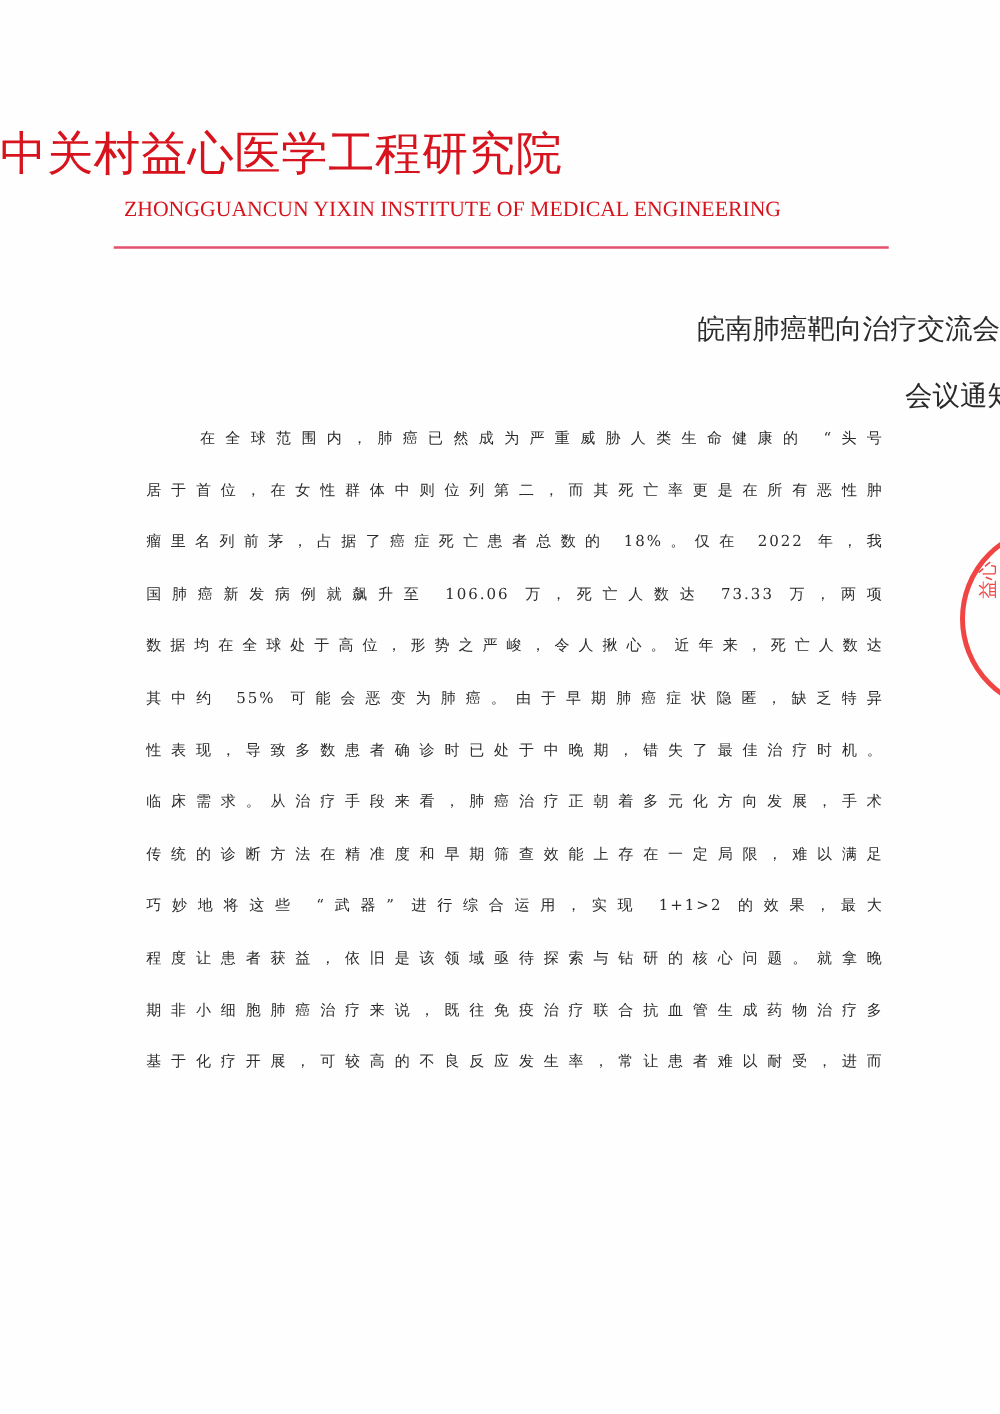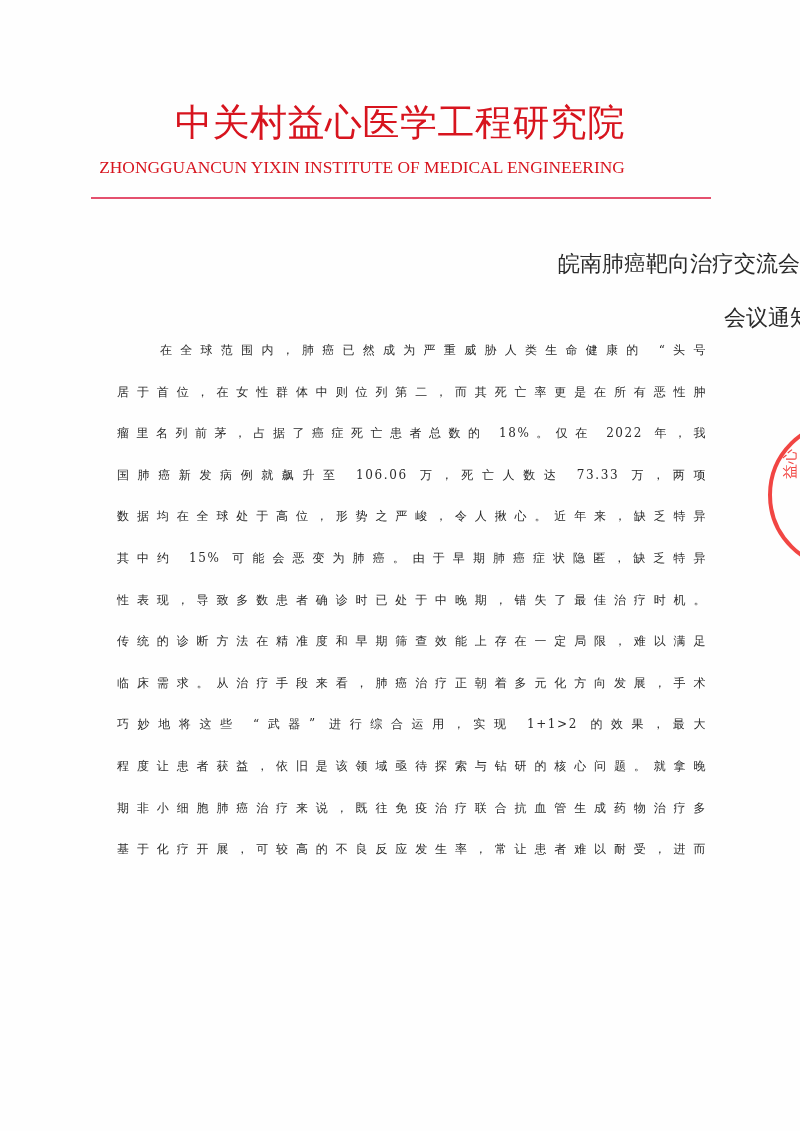--- a/index.html
+++ b/index.html
@@ -17,21 +17,20 @@
     .page {
       position: absolute;
       left: 0; top: 0;
       width: 800px; height: 1131px;
       background: #fefefe;
     }
     .org-title {
       position: absolute;
       left: 0; width: 800px;
       top: 100px;
-      text-align: center;
       color: #d7141e;
       font-family: "DejaVu Sans", "Liberation Sans", sans-serif;
       font-size: 37px;
       line-height: 46px;
       letter-spacing: 0.5px;
       white-space: nowrap;
     }
     .org-subtitle {
       position: absolute;
       left: 0; width: 724px;
@@ -123,25 +122,25 @@
   <div class="divider"></div>
 
   <div class="doc-heading h1">皖南肺癌靶向治疗交流会</div>
   <div class="doc-heading h2">会议通知</div>
 
   <div class="body-text">
     <span class="line indent">在全球范围内，肺癌已然成为严重威胁人类生命健康的 “头号</span>
     <span class="line">居于首位，在女性群体中则位列第二，而其死亡率更是在所有恶性肿</span>
     <span class="line">瘤里名列前茅，占据了癌症死亡患者总数的 18%。仅在 2022 年，我</span>
     <span class="line">国肺癌新发病例就飙升至 106.06 万，死亡人数达 73.33 万，两项</span>
-    <span class="line">数据均在全球处于高位，形势之严峻，令人揪心。近年来，缺乏特异</span>
-    <span class="line">其中约 15% 可能会恶变为肺癌。由于早期肺癌症状隐匿，缺乏特异</span>
+    <span class="line">数据均在全球处于高位，形势之严峻，令人揪心。近年来，死亡人数达</span>
+    <span class="line">其中约 55% 可能会恶变为肺癌。由于早期肺癌症状隐匿，缺乏特异</span>
     <span class="line">性表现，导致多数患者确诊时已处于中晚期，错失了最佳治疗时机。</span>
+    <span class="line">临床需求。从治疗手段来看，肺癌治疗正朝着多元化方向发展，手术</span>
     <span class="line">传统的诊断方法在精准度和早期筛查效能上存在一定局限，难以满足</span>
-    <span class="line">临床需求。从治疗手段来看，肺癌治疗正朝着多元化方向发展，手术</span>
     <span class="line">巧妙地将这些 “武器” 进行综合运用，实现 1+1&gt;2 的效果，最大</span>
     <span class="line">程度让患者获益，依旧是该领域亟待探索与钻研的核心问题。就拿晚</span>
     <span class="line">期非小细胞肺癌治疗来说，既往免疫治疗联合抗血管生成药物治疗多</span>
     <span class="line last">基于化疗开展，可较高的不良反应发生率，常让患者难以耐受，进而</span>
   </div>
 
   <div class="seal">
     <div class="seal-text">益心</div>
   </div>
 

